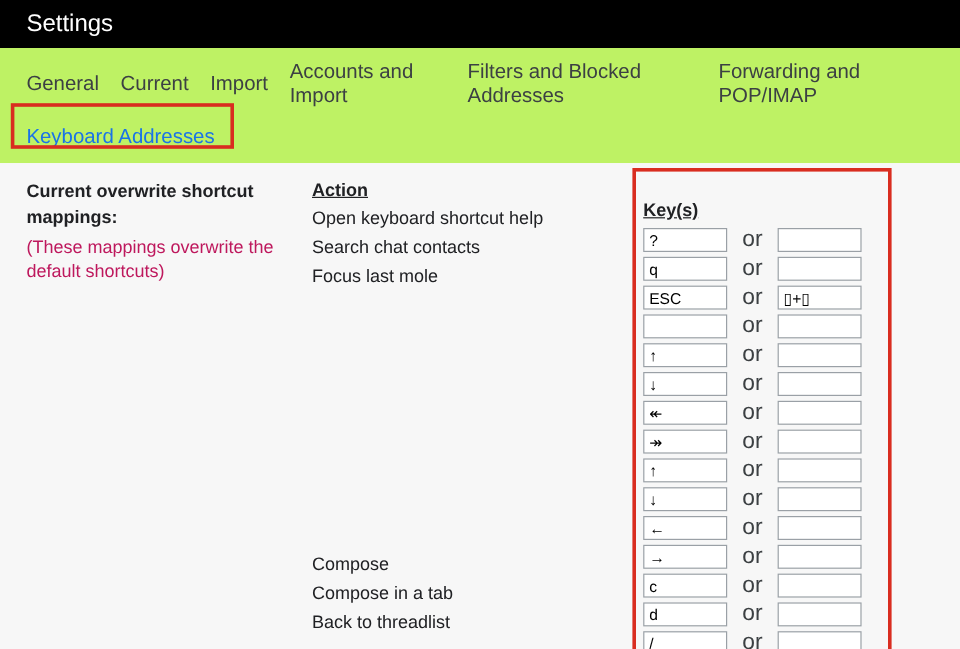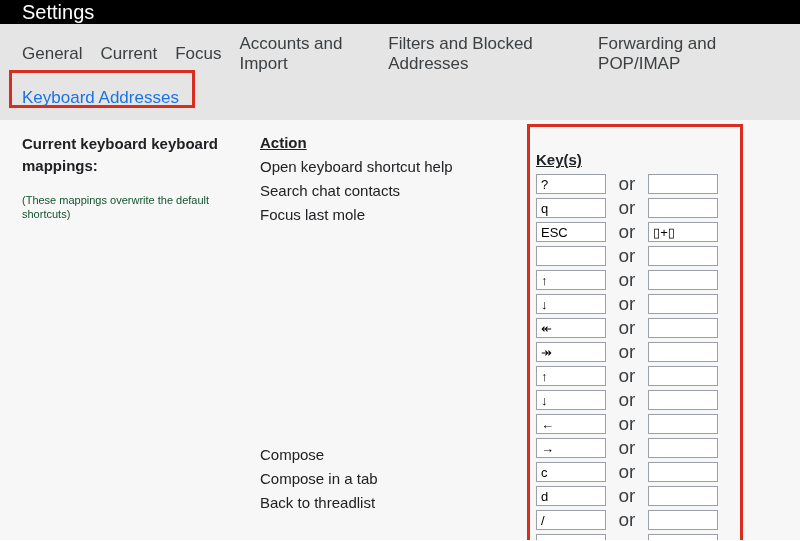--- a/index.html
+++ b/index.html
@@ -6,29 +6,29 @@
   body {
     margin: 0;
     font-family: Arial, Helvetica, sans-serif;
     background: #fff;
     width: 800px;
     color: #202124;
   }
   .topbar {
     background: #000;
     color: #fff;
-    height: 24px;
+    height: 40px;
     display: flex;
     align-items: center;
     padding: 0 22px;
     font-size: 20px;
     font-weight: 400;
   }
   .tabs-wrap {
-    background: #e5e5e5;
+    background: #bef264;
     padding: 10px 30px 0 22px;
     position: relative;
   }
   .tabs-row1 {
     display: flex;
     gap: 18px;
     font-size: 17px;
     color: #3c4043;
     padding-bottom: 14px;
     align-items: center;
@@ -58,24 +58,24 @@
     padding: 14px 22px 10px 22px;
     position: relative;
     min-height: 420px;
   }
   .left-col {
     width: 238px;
     font-size: 15px;
   }
   .left-title { font-weight: 700; line-height: 1.35; margin-bottom: 2px; }
   .left-sub {
-    font-size: 11px;
-    color: #14532d;
+    font-size: 15px;
+    color: #be185d;
     line-height: 1.35;
-    margin-top: 16px;
+    margin-top: 4px;
   }
   .mid-col {
     flex: 1;
     font-size: 15px;
     min-width: 0;
   }
   .action-head {
     font-weight: 700;
     text-decoration: underline;
     margin-bottom: 4px;
@@ -122,34 +122,34 @@
 <body>
 
 <div class="topbar">
   <span>Settings</span>
 </div>
 
 <div class="tabs-wrap">
   <div class="tabs-row1" id="tabs-row1">
       <span class="tab">General</span>
       <span class="tab">Current</span>
-      <span class="tab">Focus</span>
+      <span class="tab">Import</span>
       <span class="tab">Accounts and Import</span>
       <span class="tab">Filters and Blocked Addresses</span>
       <span class="tab">Forwarding and POP/IMAP</span>
     </div>
   <div class="tabs-row2">
     <span class="tab-active">Keyboard Addresses</span>
   </div>
   <div class="red-box-tab"></div>
 </div>
 
 <div class="content">
   <div class="left-col">
-    <div class="left-title">Current keyboard keyboard</div>
+    <div class="left-title">Current overwrite shortcut</div>
     <div class="left-title">mappings:</div>
     <div class="left-sub">(These mappings overwrite the default shortcuts)</div>
   </div>
 
   <div class="mid-col">
     <div class="action-head">Action</div>
     <div id="actions-list">
         <div class="action-row">Open keyboard shortcut help</div>
         <div class="action-row">Search chat contacts</div>
         <div class="action-row">Focus last mole</div>

